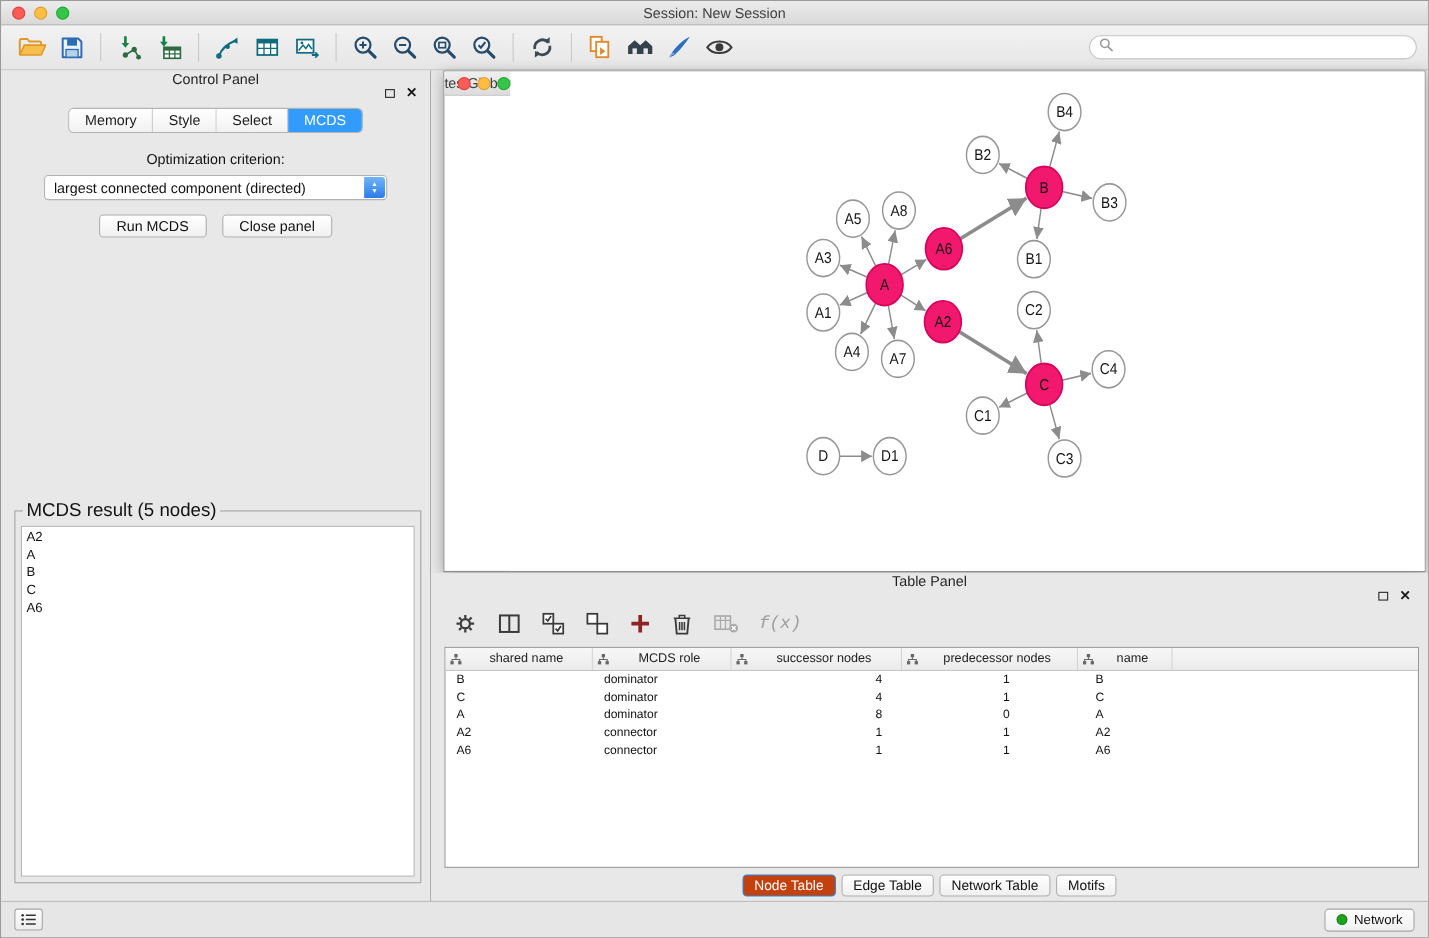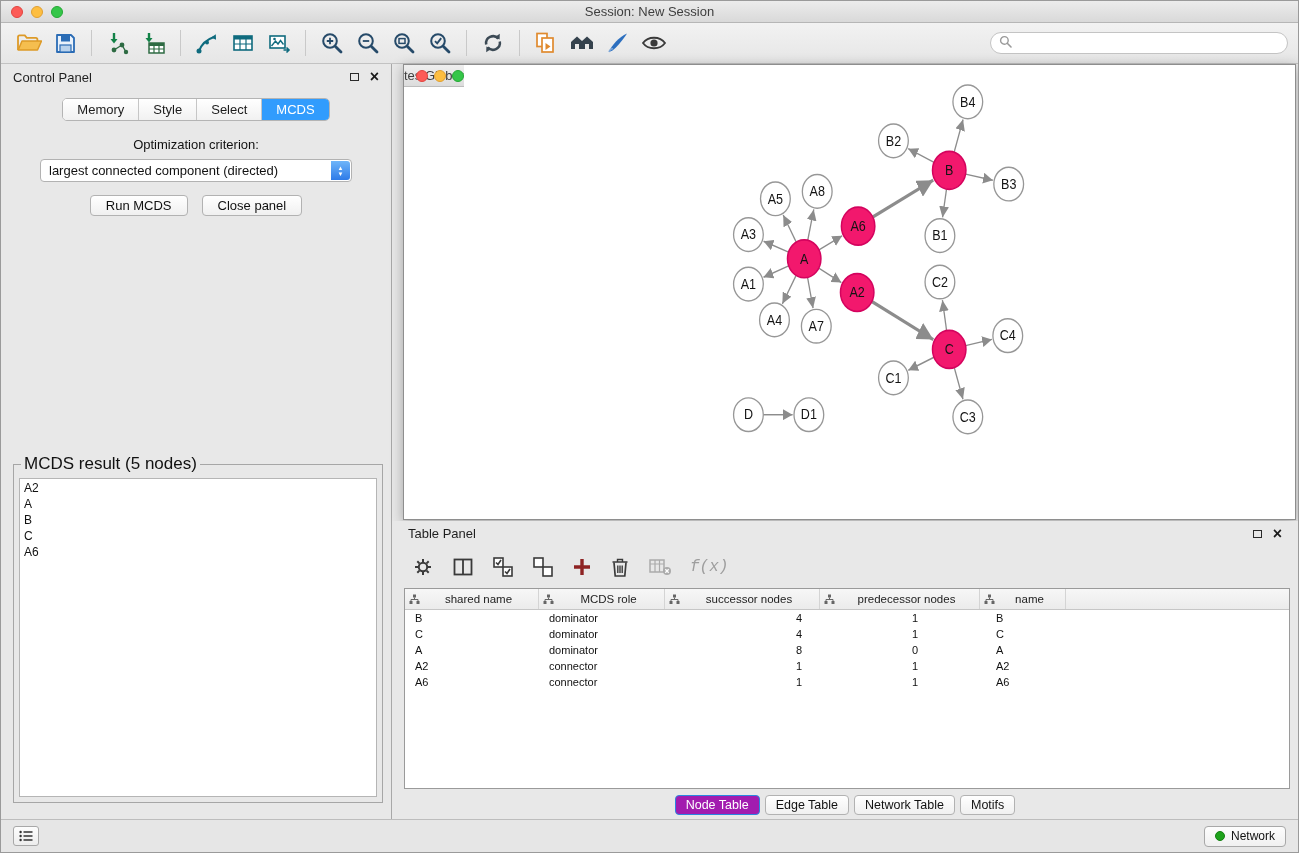--- a/index.html
+++ b/index.html
@@ -22,21 +22,21 @@
   .tb-btn { width:36px; height:32px; display:flex; align-items:center; justify-content:center; border-radius:4px; cursor:default; }
   .tb-sep { width:1px; height:26px; background:#C9C9C9; margin:0 8px; }
   .search { margin-left:auto; width:298px; height:22px; background:#fff; border:1px solid #C4C4C4; border-radius:11px; display:flex; align-items:center; padding:0 8px; gap:4px; }
   .search input { border:none; outline:none; flex:1; font-size:12px; background:transparent; font-family:"Liberation Sans",sans-serif; }
 
   
   .main { display:flex; height:757px; }
 
   
   .control-panel { width:391px; min-width:391px; border-right:1px solid #A8A8A8; background:#E8E8E8; position:relative; }
-  .panel-header { height:26px; display:flex; align-items:center; padding:0 12px; font-size:13px; color:#1F1F1F; }
+  .panel-header { height:26px; display:flex; align-items:center; padding:0 12px; font-size:13px; color:#1F1F1F;flex-direction:column; }
   .win-icons { margin-left:auto; display:flex; align-items:center; gap:11px; }
   .float-icon { width:9px; height:8px; border:1.5px solid #2A2A2A; display:inline-block; }
   .close-icon { font-size:16px; font-weight:bold; color:#1A1A1A; line-height:12px; }
 
   .seg { display:flex; margin:8px auto 0; width:fit-content; border:1px solid #B4B4B4; border-radius:5px; overflow:hidden; background:#FCFCFC; }
   .seg-item { padding:3px 14px; font-size:13px; color:#1C1C1C; border-right:1px solid #C6C6C6; background:linear-gradient(#FFFFFF,#F1F1F1); }
   .seg-item:last-child { border-right:none; }
   .seg-item.active { background:#319CFD; color:#fff; border-right-color:#2B8BE4; }
 
   .crit-label { text-align:center; font-size:13px; color:#111; margin-top:16px; }
@@ -72,21 +72,21 @@
   .th-label { flex:1; text-align:center; }
   .tbody { flex:1; overflow:auto; }
   .tr { display:flex; height:16px; align-items:center; }
   .td { font-size:11px; color:#111; white-space:nowrap; overflow:hidden; }
   .td0, .td1 { padding-left:10px; }
   .td2 { text-align:right; padding-right:18px; }
   .td3 { text-align:right; padding-right:62px; }
   .td4 { padding-left:16px; }
   .tp-tabs { height:32px; display:flex; align-items:center; justify-content:center; gap:5px; }
   .tp-tab { font-size:12.5px; color:#111; background:linear-gradient(#FFFFFF,#F0F0F0); border:1px solid #B2B2B2; border-radius:4px; padding:2px 10px; }
-  .tp-tab.active { background:#a21caf; color:#fff; border-color:#2B86E0; }
+  .tp-tab.active { background:#c2410c; color:#fff; border-color:#2B86E0; }
 
   
   .statusbar { position:absolute; left:0; right:0; bottom:0; height:33px; border-top:1px solid #BDBDBD; background:#E6E6E6; display:flex; align-items:center; padding:0 12px; }
   .menu-btn { width:26px; height:20px; border:1px solid #A8A8A8; border-radius:3px; background:linear-gradient(#FDFDFD,#EDEDED); display:flex; align-items:center; justify-content:center; }
   .memory-btn { margin-left:auto; display:flex; align-items:center; gap:6px; border:1px solid #A8A8A8; border-radius:4px; background:linear-gradient(#FDFDFD,#F0F0F0); padding:2px 10px; height:21px; font-size:12px; color:#111; }
   .memory-dot { width:10px; height:10px; border-radius:50%; background:#1FA31C; border:1px solid #158013; }
 </style>
 </head>
 <body>
 

